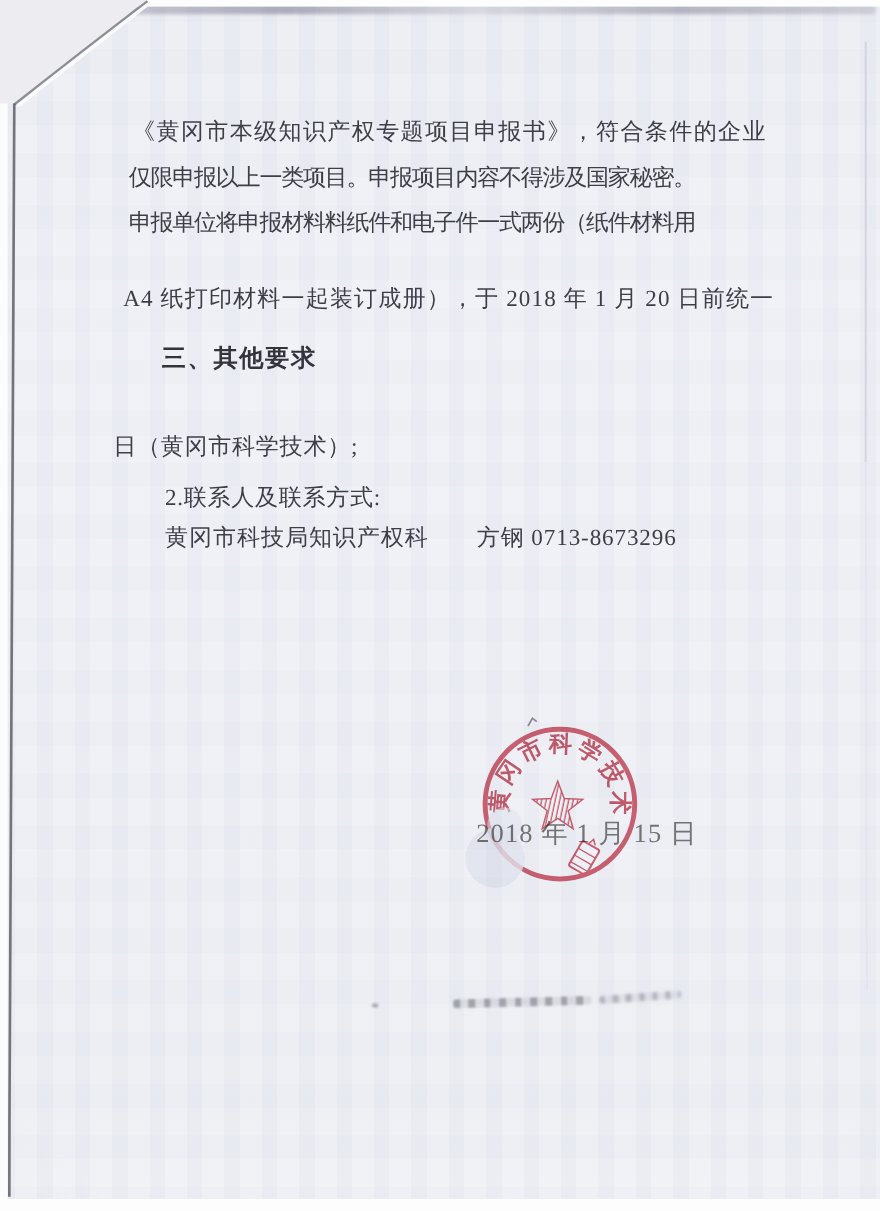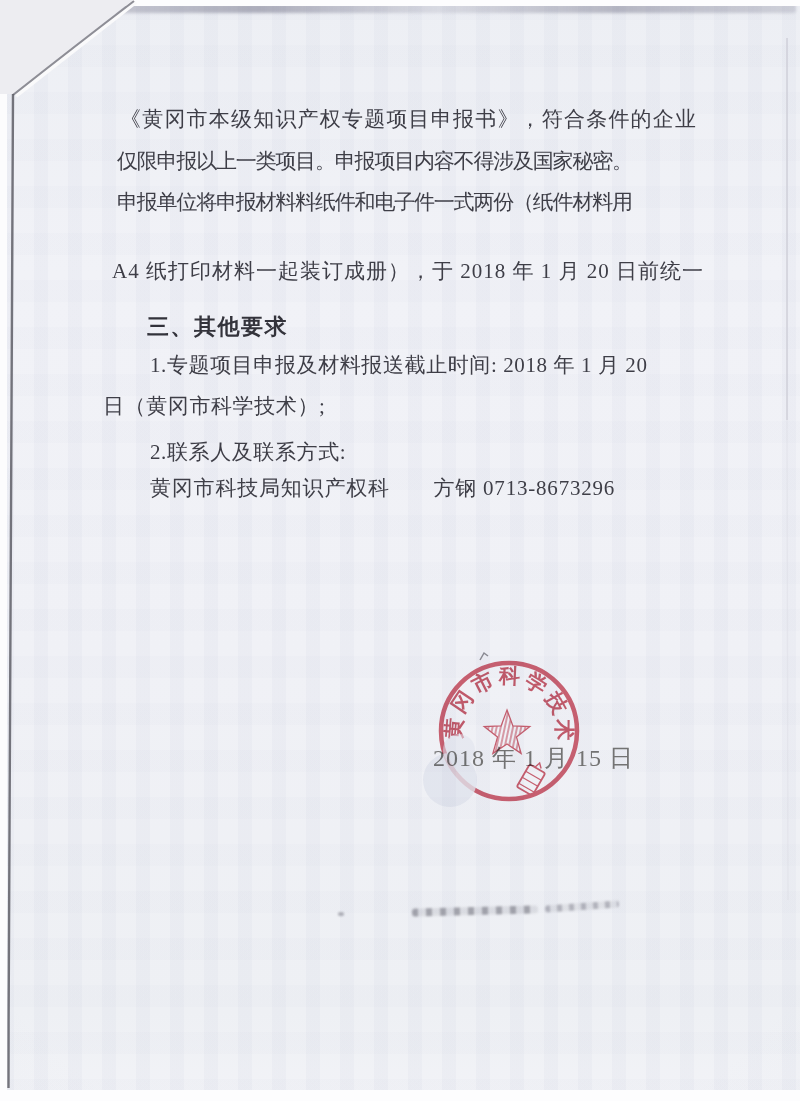--- a/index.html
+++ b/index.html
@@ -75,21 +75,20 @@
 
   <div class="top-band"></div>
 
   <div class="line l1">《黄冈市本级知识产权专题项目申报书》，符合条件的企业</div>
   <div class="line l2">仅限申报以上一类项目。申报项目内容不得涉及国家秘密。</div>
   <div class="line l3">申报单位将申报材料料纸件和电子件一式两份（纸件材料用</div>
   <div class="line l4">A4 纸打印材料一起装订成册），于 2018 年 1 月 20 日前统一</div>
 
   <div class="line heading">三、其他要求</div>
 
-  <div class="line i1a">1.专题项目申报及材料报送截止时间: 2018 年 1 月 20</div>
   <div class="line i1b">日（黄冈市科学技术）;</div>
   <div class="line i2">2.联系人及联系方式:</div>
   <div class="line contact">黄冈市科技局知识产权科　　方钢 0713-8673296</div>
 
 
   <div class="line date">2018 年 1 月 15 日</div>
 
   <svg class="stamp-svg" width="800" height="1101" viewBox="0 0 800 1101" xmlns="http://www.w3.org/2000/svg" xmlns:xlink="http://www.w3.org/1999/xlink">
     <defs>
       <pattern id="hatch" patternUnits="userSpaceOnUse" width="4" height="4" patternTransform="rotate(12)">

